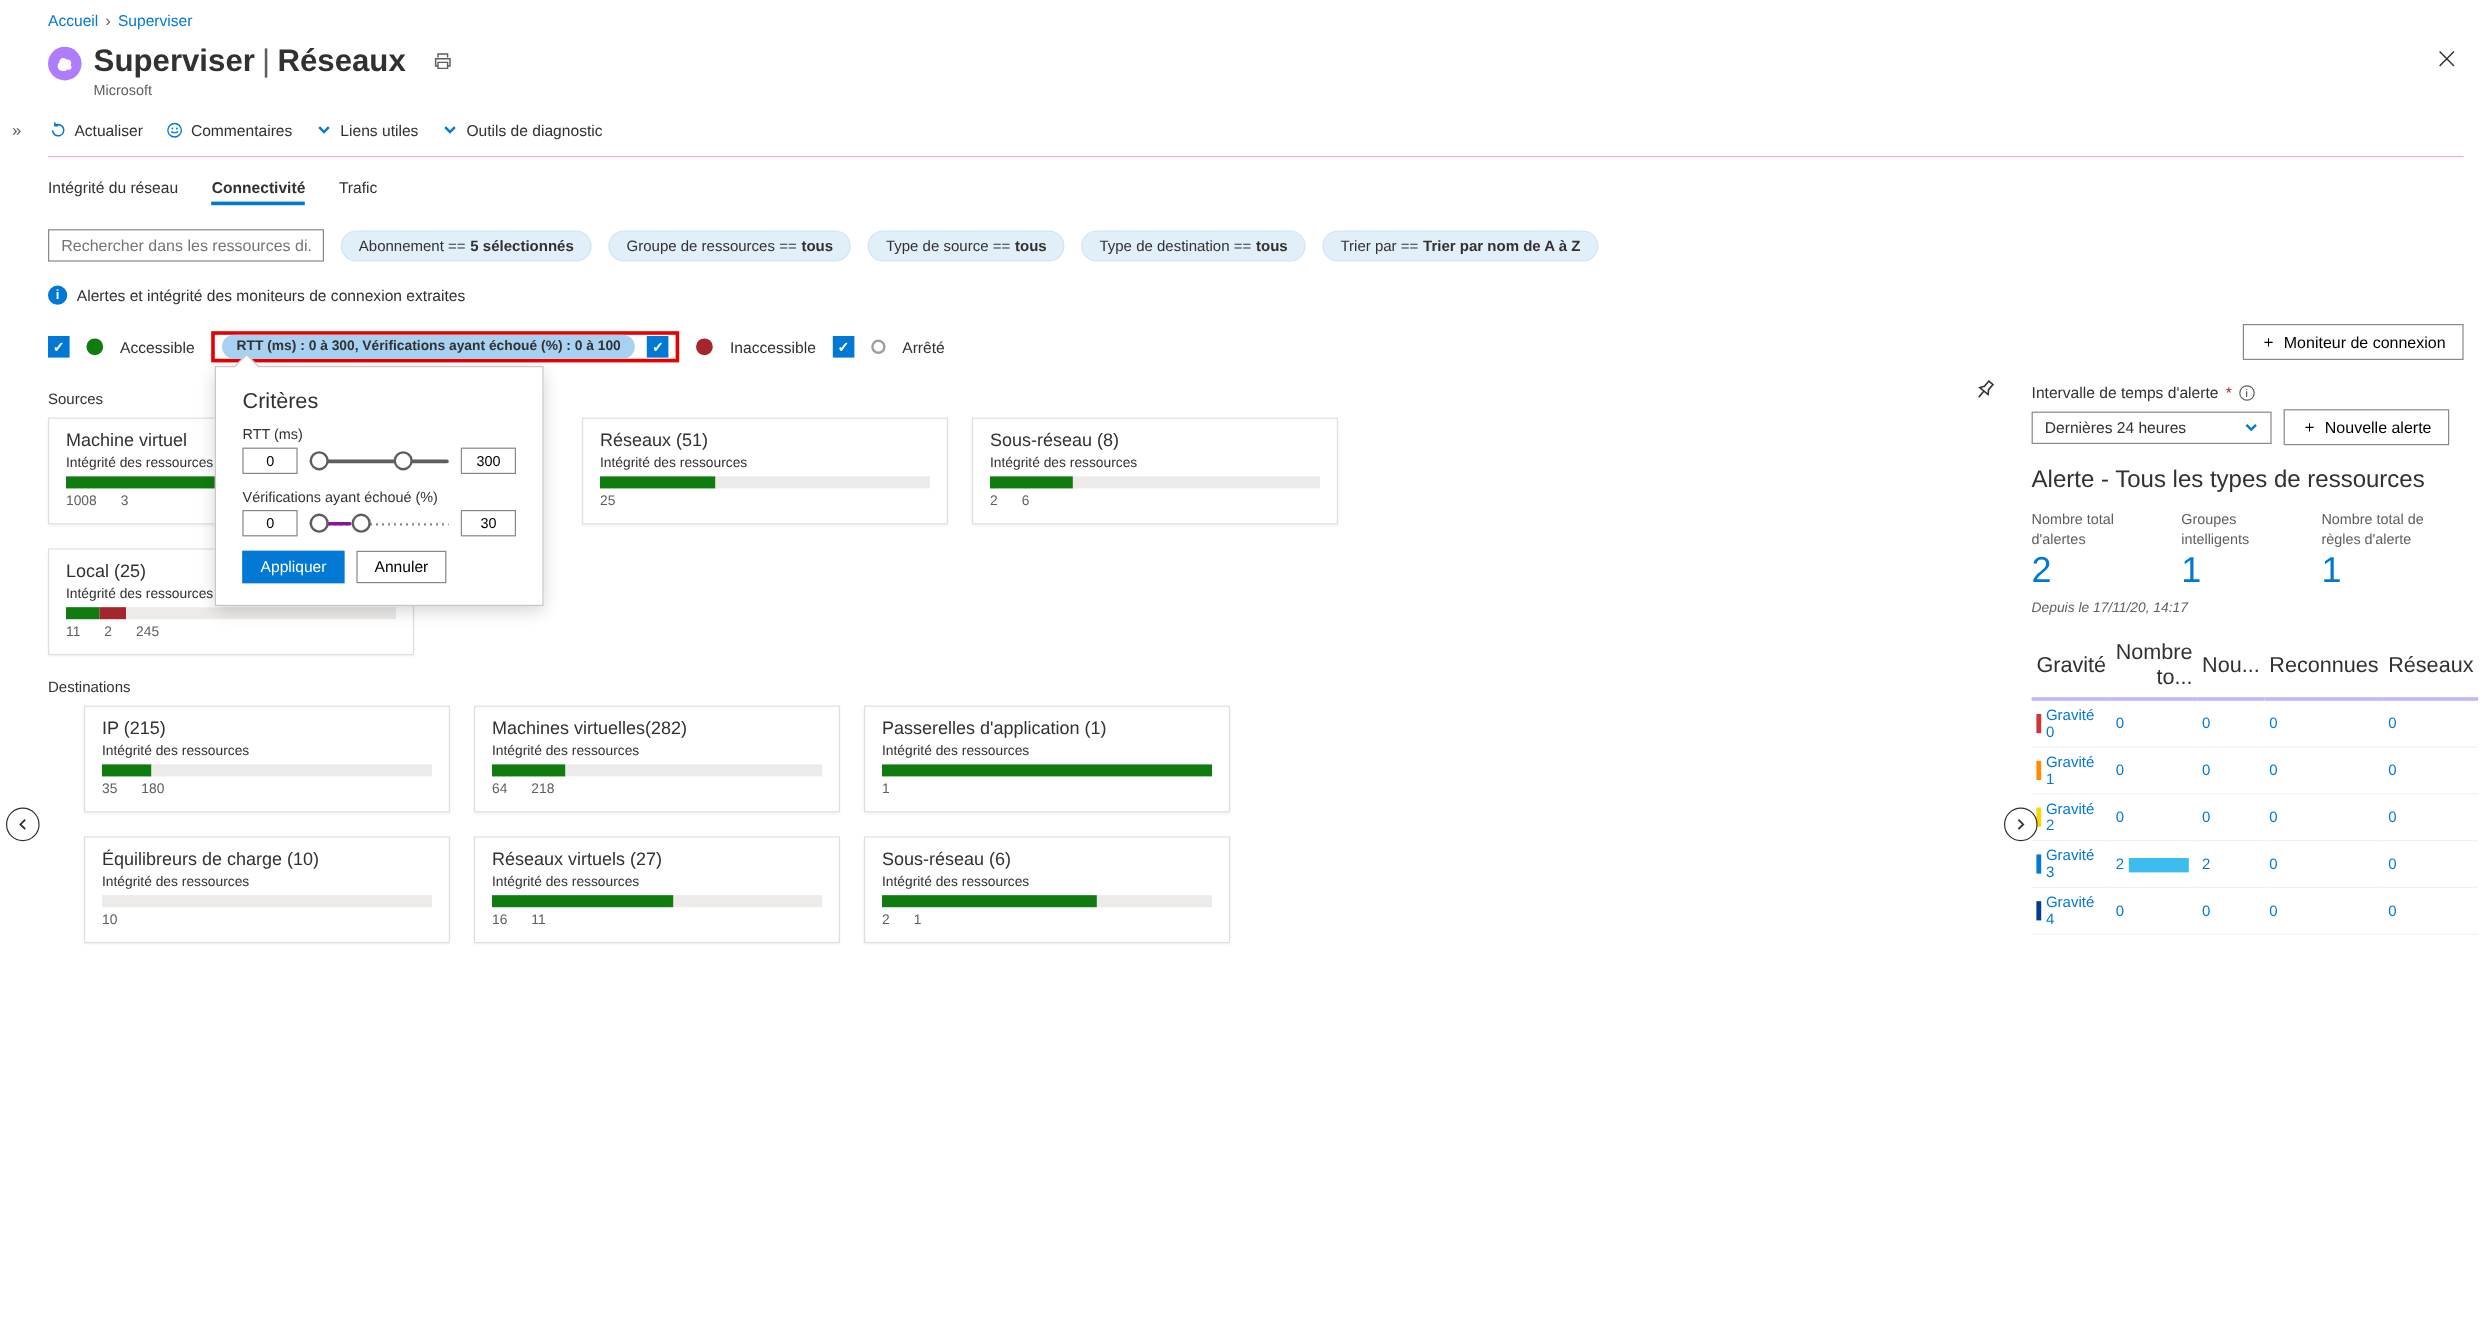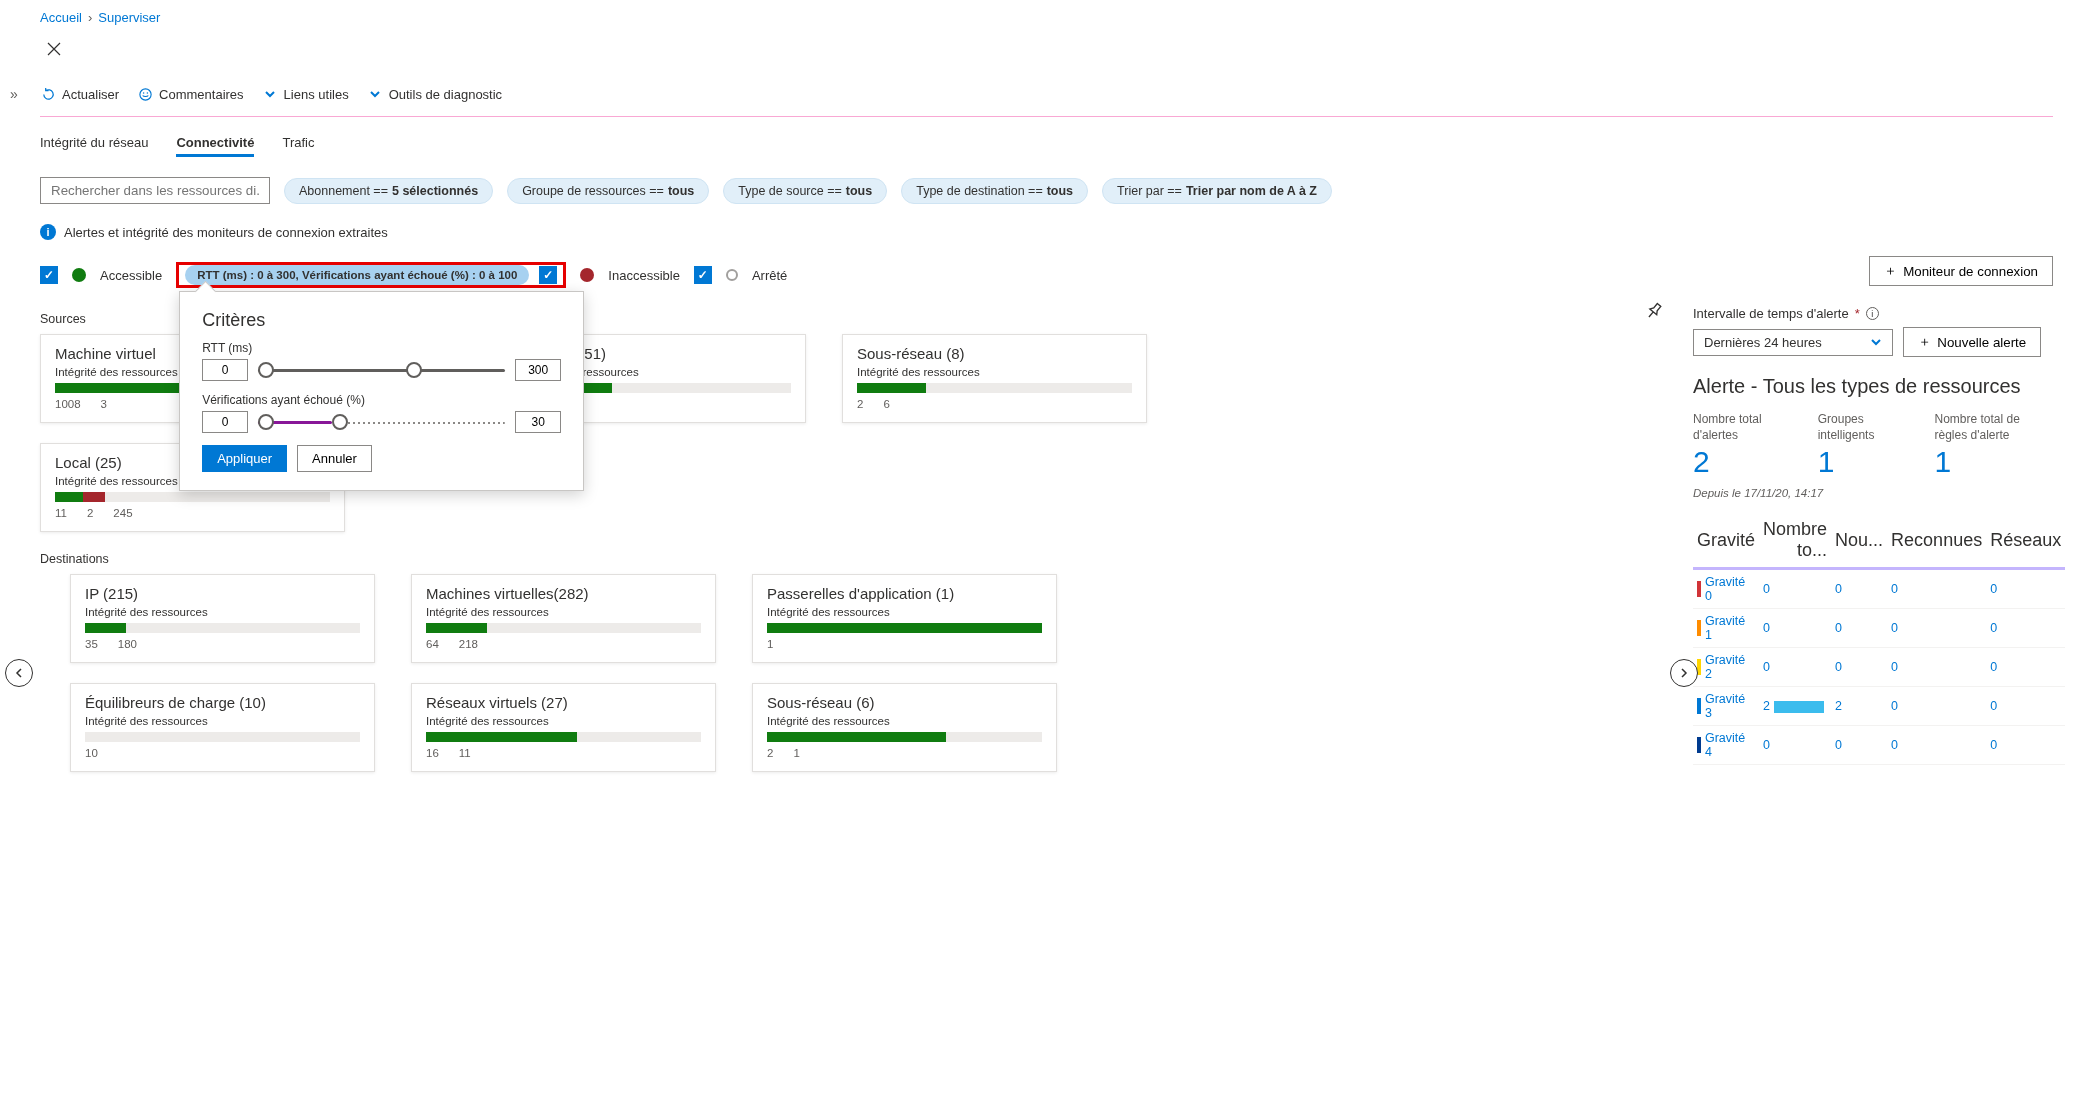--- a/index.html
+++ b/index.html
@@ -48,38 +48,38 @@
   .dot { width:14px; height:14px; border-radius:50%; display:inline-block; }
   .dot.green { background:#107c10; }
   .dot.red { background:#a4262c; }
   .dot.gray { background:#fff; border:2px solid #a19f9d; width:12px; height:12px; }
   .rtt-pill { background:#a7d1f0; border-radius:14px; padding:4px 12px; font-size:11.5px; font-weight:600; }
   .add-monitor-btn { margin-left:auto; border:1px solid #8a8886; background:#fff; padding:5px 14px; cursor:pointer; display:flex; gap:6px; align-items:center; }
   .pin-ico { position:absolute; right:0; top:46px; cursor:pointer; }
 
   .criteria-highlight { border:3px solid #e60000; position:relative; display:inline-block; padding:0 6px 0 6px; }
 
-  .popover { position:absolute; top:26px; left:0; background:#fff; border:1px solid #c8c6c4; box-shadow:0 4px 14px rgba(0,0,0,.18); padding:18px 22px; width:405px; z-index:10; }
+  .popover { position:absolute; top:26px; left:0; background:#fff; border:1px solid #c8c6c4; box-shadow:0 4px 14px rgba(0,0,0,.18); padding:18px 22px; width:274px; z-index:10; }
   .popover::before { content:""; position:absolute; top:-8px; left:18px; width:14px; height:14px; background:#fff; border-left:1px solid #c8c6c4; border-top:1px solid #c8c6c4; transform:rotate(45deg); }
   .pop-title { font-size:18px; font-weight:400; margin-bottom:10px; }
   .pop-label { font-size:12px; margin-bottom:4px; }
   .pop-ctrl-row { display:flex; align-items:center; gap:10px; margin-bottom:12px; }
   .num-input { width:46px; border:1px solid #8a8886; padding:3px 6px; text-align:center; font-size:12px;}
   .slider { flex:1; position:relative; height:20px; }
   .slider-track { position:absolute; top:9px; left:0; right:0; height:3px; background:#605e5c; border-radius:2px; }
   .slider-track.dotted { background:repeating-linear-gradient(90deg,#8a8886 0 2px, transparent 2px 5px); height:2px; top:10px; }
   .slider-fill { position:absolute; top:9px; left:0; width:30%; height:3px; background:#881798; border-radius:2px;}
   .slider-thumb { position:absolute; top:2px; width:16px; height:16px; border-radius:50%; background:#fff; border:2px solid #605e5c; cursor:grab; }
   .pop-btns { display:flex; gap:10px; margin-top:4px; }
   .btn-primary { background:#0078d4; color:#fff; border:1px solid #0078d4; padding:5px 14px; cursor:pointer; font-size:13px; }
   .btn-secondary { background:#fff; border:1px solid #8a8886; padding:5px 14px; cursor:pointer; font-size:13px; }
 
   .section-label { font-size:12.5px; color:#323130; margin:10px 0 8px; }
 
-  .cards-row { display:flex; gap:36px; flex-wrap:wrap; margin-bottom:20px; position:relative;}
+  .cards-row { display:flex; gap:20px; flex-wrap:wrap; margin-bottom:20px; position:relative;}
   .card { border:1px solid #e1dfdd; box-shadow:0 1px 3px rgba(0,0,0,.08); padding:10px 14px 12px; width:305px; background:#fff; cursor:pointer; }
   .card-title { font-size:15px; font-weight:400; }
   .card-sub { font-size:11.5px; color:#323130; margin-top:4px; }
   .bar { display:flex; height:10px; margin-top:5px; width:100%; background:#edebe9; }
   .seg { height:100%; }
   .seg.green { background:#107c10; }
   .seg.red { background:#a4262c; }
   .nums { display:flex; gap:20px; margin-top:5px; font-size:11.5px; color:#605e5c; }
 
   .nav-arrows-row { position:relative; }
@@ -116,20 +116,38 @@
 
 <div class="page">
 
   <nav class="breadcrumb">
     <a href="#" class="bc-item">Accueil</a>
     <span class="sep">›</span>
     <a href="#" class="bc-item">Superviser</a>
   </nav>
 
   <div class="header-row">
+    <div class="title-block">
+      <div class="title-icon">
+        <svg viewBox="0 0 24 24">
+            <path d="M9 21c-4 0-6-3-6-6 0-2 1-3 2-4-.2-3 2-6 5-6 2 0 3 1 4 2 3-1 6 1 6 4 0 1 0 2-1 3 2 1 2 4 0 5-1 1-3 1-4 0-1 2-4 3-6 2z" fill="#fff"></path>
+          </svg>
+      </div>
+      <div>
+        <div class="title-text">
+          <span>Superviser</span><span class="sep">|</span><span>Réseaux</span>
+          <button class="print-btn">
+            <svg width="16" height="16" viewBox="0 0 16 16">
+                <path fill="none" stroke="#605e5c" stroke-width="1.2" d="M4 5V2h8v3M4 12H2V6h12v6h-2M4 9h8v5H4z"></path>
+              </svg>
+          </button>
+        </div>
+        <div class="subtitle">Microsoft</div>
+      </div>
+    </div>
     <button class="close-btn">
       <svg width="16" height="16" viewBox="0 0 16 16">
           <path stroke="#323130" stroke-width="1.2" d="M2 2l12 12M14 2L2 14"></path>
         </svg>
     </button>
   </div>
 
   <div class="toolbar-row">
     <div class="tool-item">
       <span class="ico">

